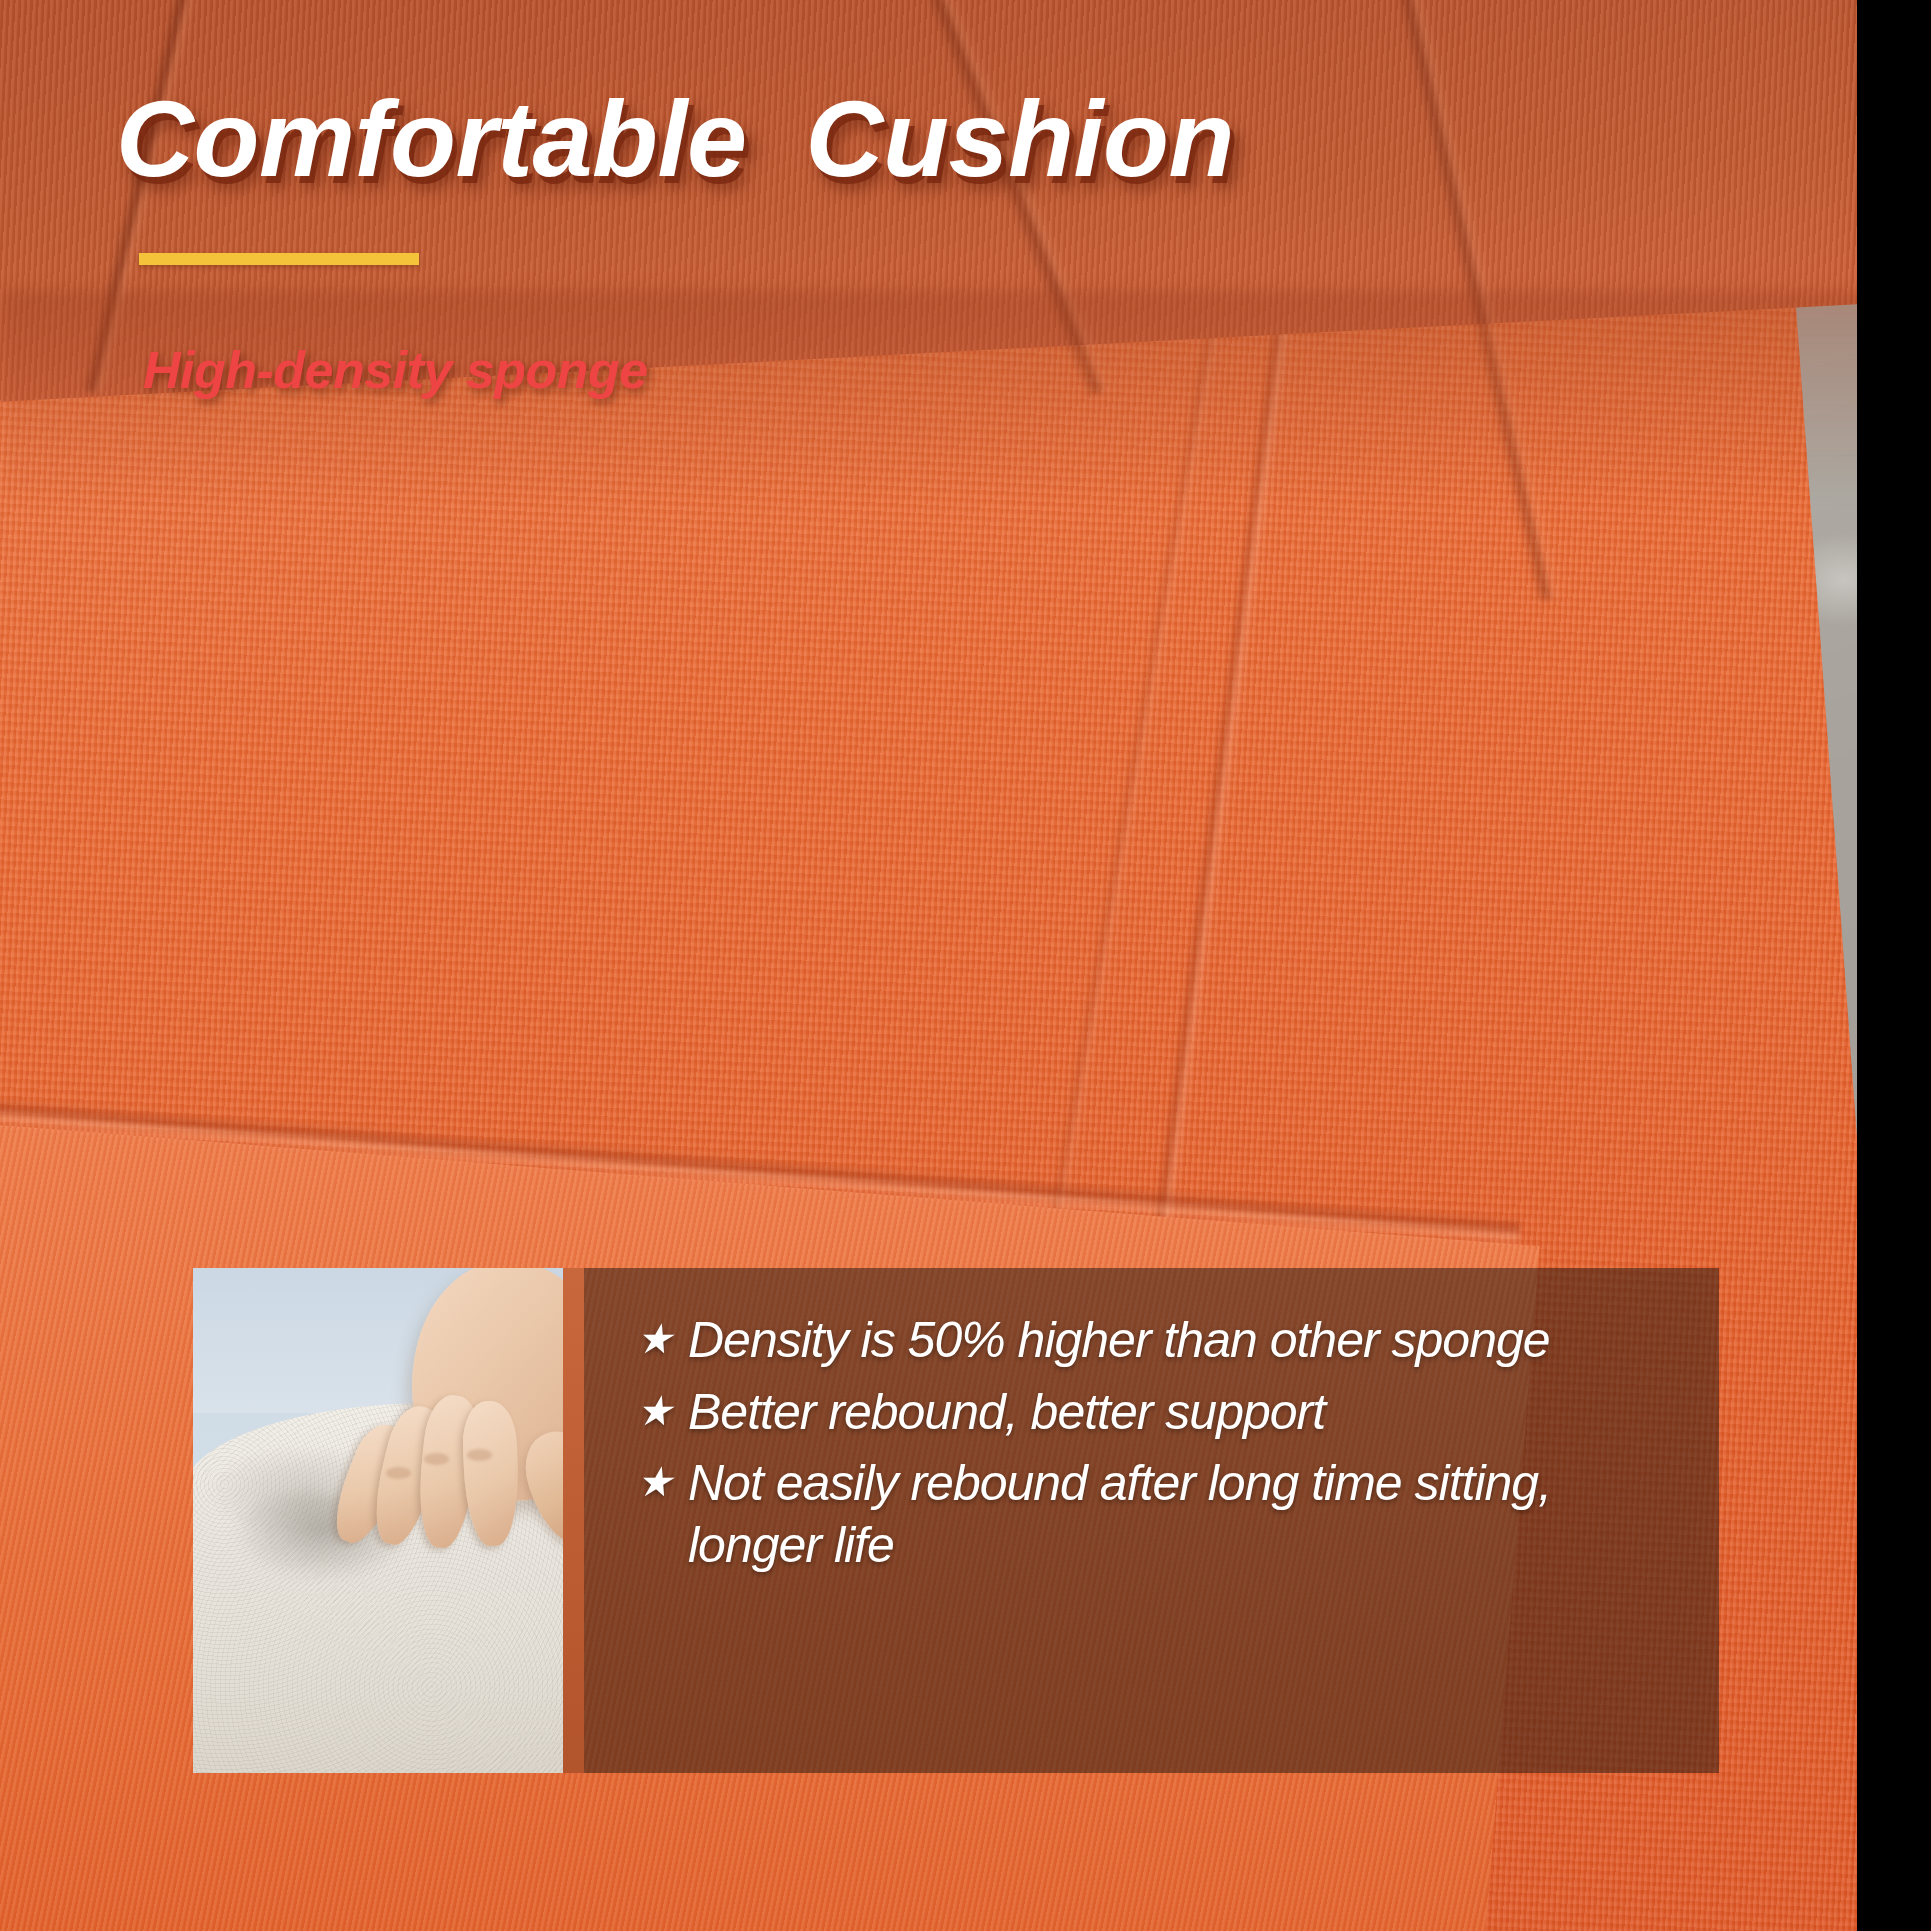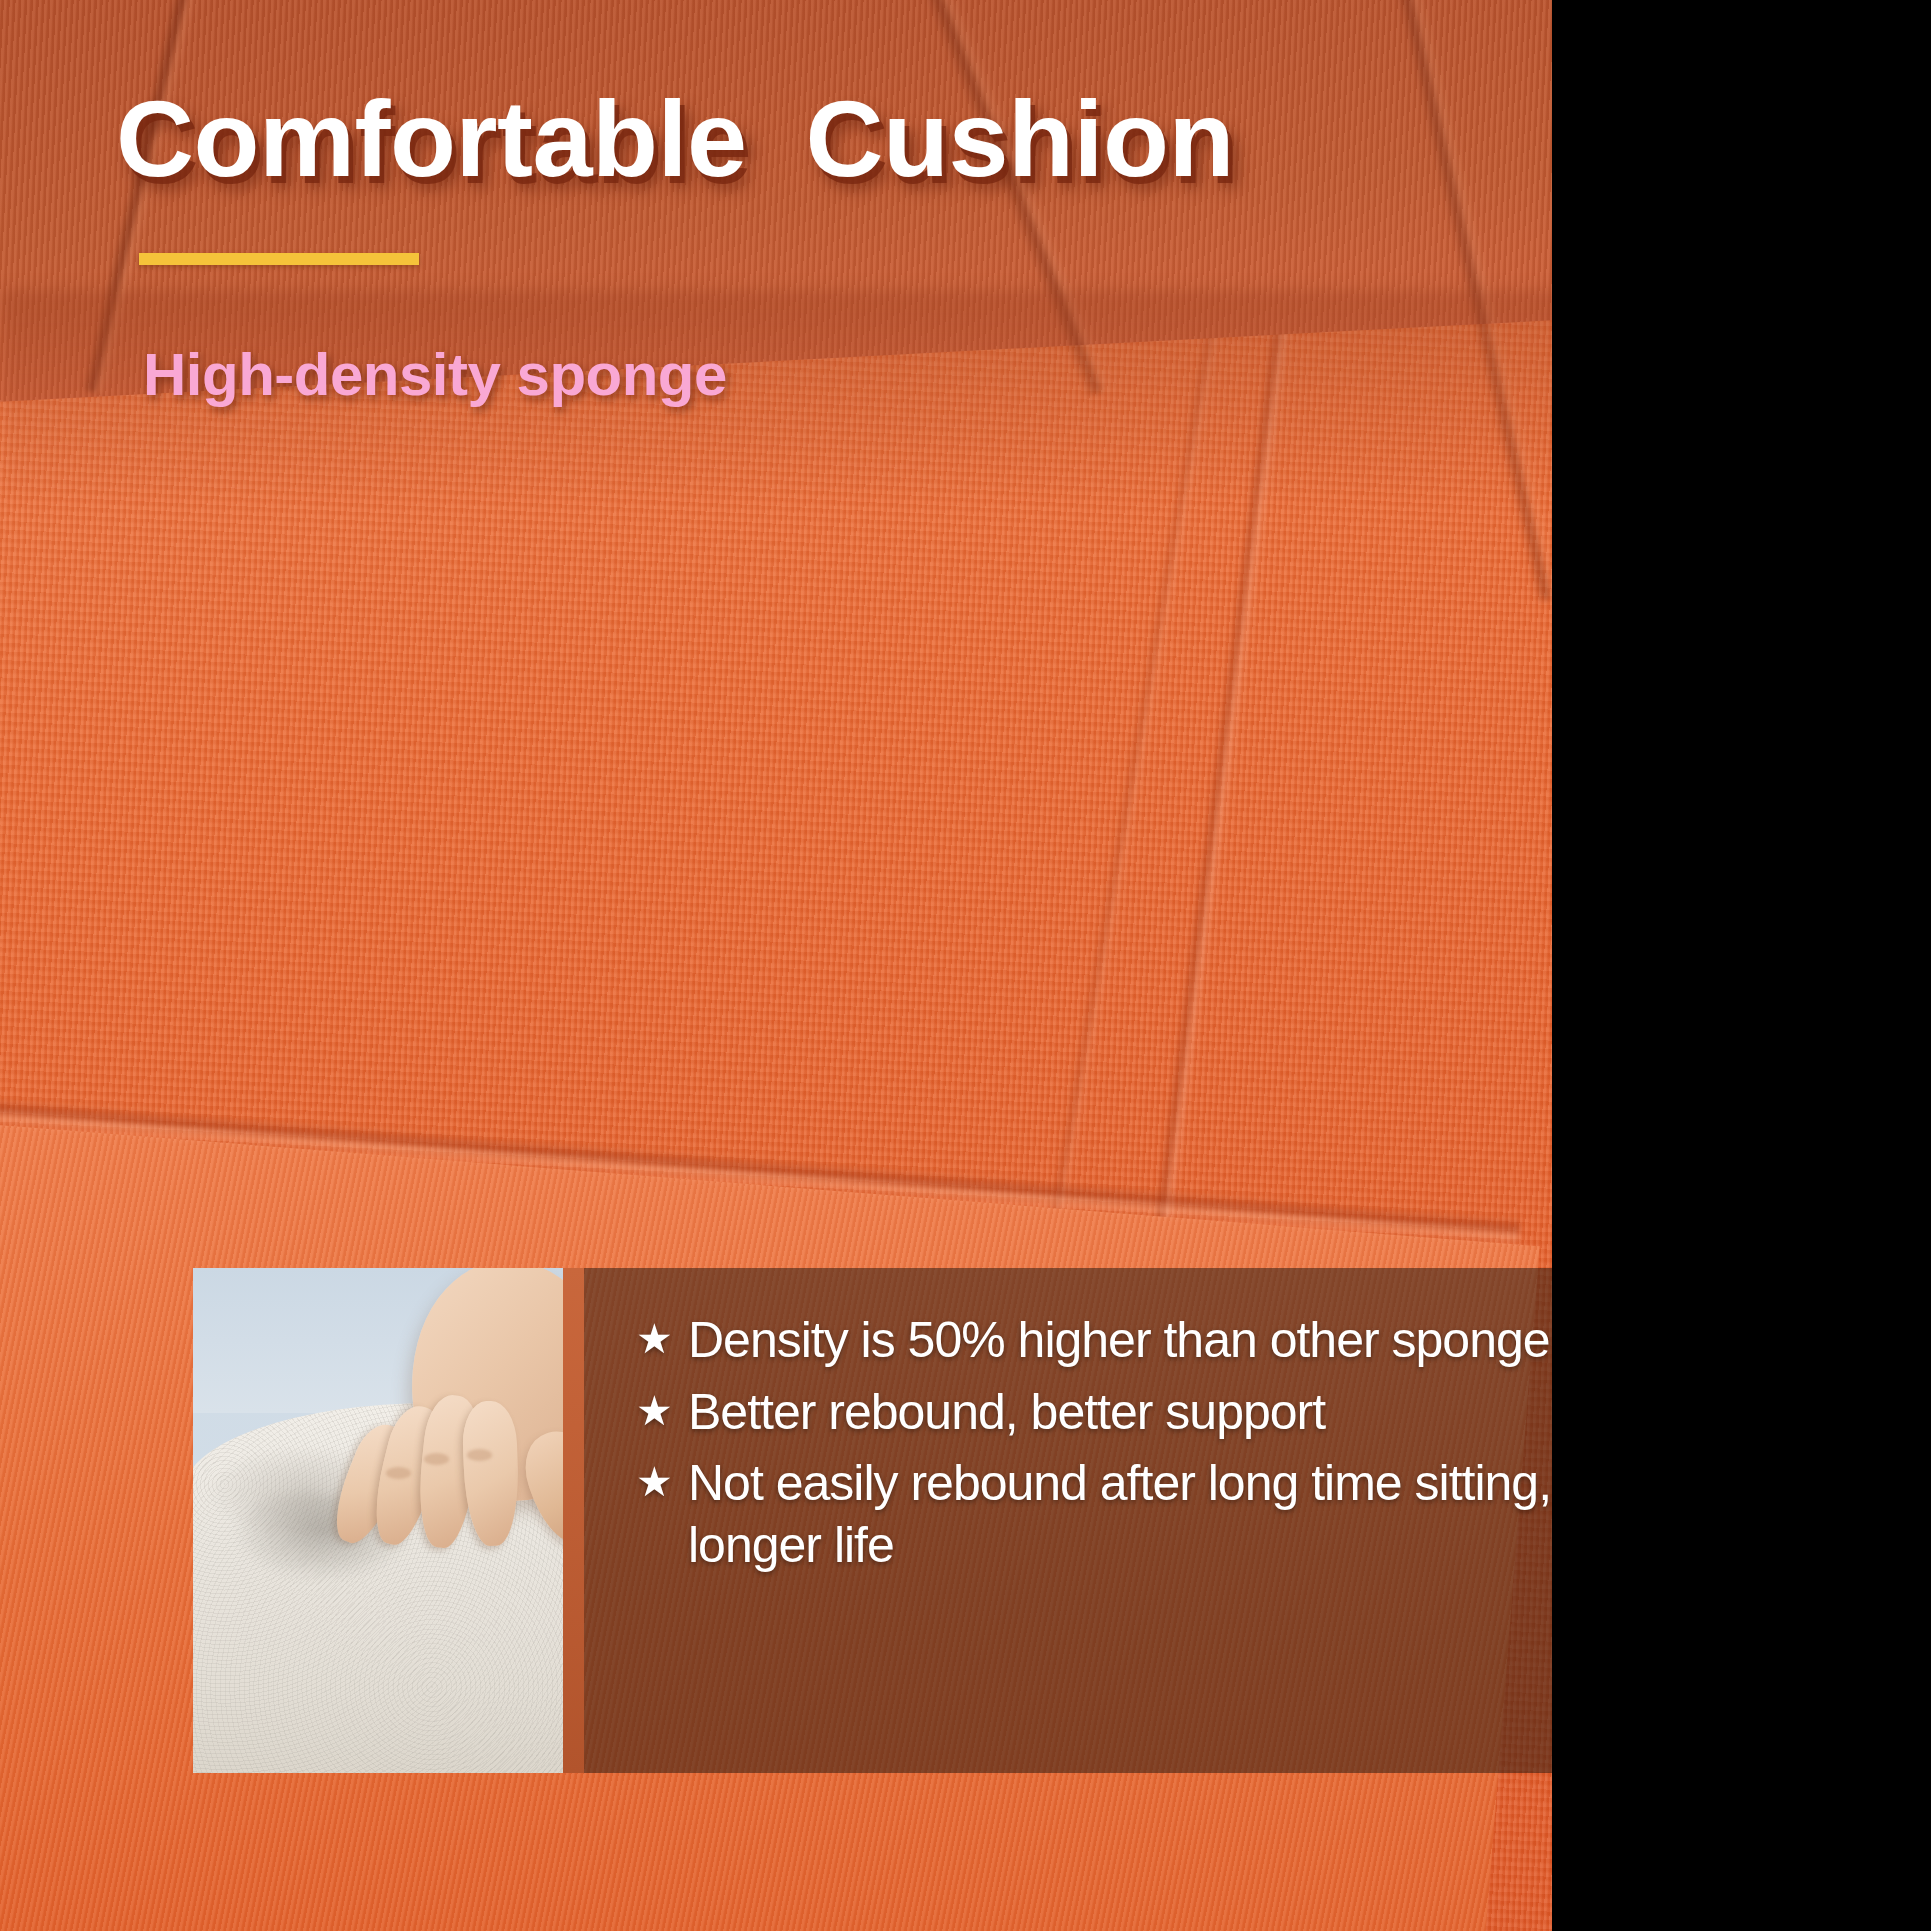--- a/index.html
+++ b/index.html
@@ -1,22 +1,23 @@
 <!DOCTYPE html>
 <html><head>
 <meta charset="utf-8">
 <style>
   * { margin:0; padding:0; box-sizing:border-box; }
   html,body { width:1931px; height:1931px; overflow:hidden; background:#000; }
 
   .canvas{
     position:relative;
-    width:1552px; height:1931px;
+    width:1857px; height:1931px;
     font-family:"Liberation Sans", sans-serif;
     overflow:hidden;
+    font-style:italic;
   }
 
   
   .photo{ position:absolute; inset:0; overflow:hidden; }
 
   
   .ground{
     position:absolute; left:1583px; top:0; width:348px; height:1931px;
     background:
       radial-gradient(ellipse 87px 68px at 20% 12%, rgba(255,255,255,.40), transparent 60%),
@@ -167,21 +168,21 @@
       8.7px 11.6px 15.4px rgba(90,26,10,.55);
   }
   .rule{
     position:absolute; left:139px; top:253px;
     width:280px; height:11.6px;
     background:#f5c33a;
     box-shadow:0 1.9px 4.8px rgba(110,50,10,.45);
   }
   .subhead{
     position:absolute; left:143px; top:340px;
-    font-size:60px; font-weight:700; color:#f9a8d4;
+    font-size:52px; font-weight:700; color:#ef4444;
     letter-spacing:-0.5px; white-space:pre;
     text-shadow:2.9px 3.9px 8.7px rgba(95,30,12,.6);
   }
 
   
   .panel{
     position:absolute; left:193px; top:1268px;
     width:1526px; height:505px;
     background:rgba(38,24,18,.52);
     display:flex;

